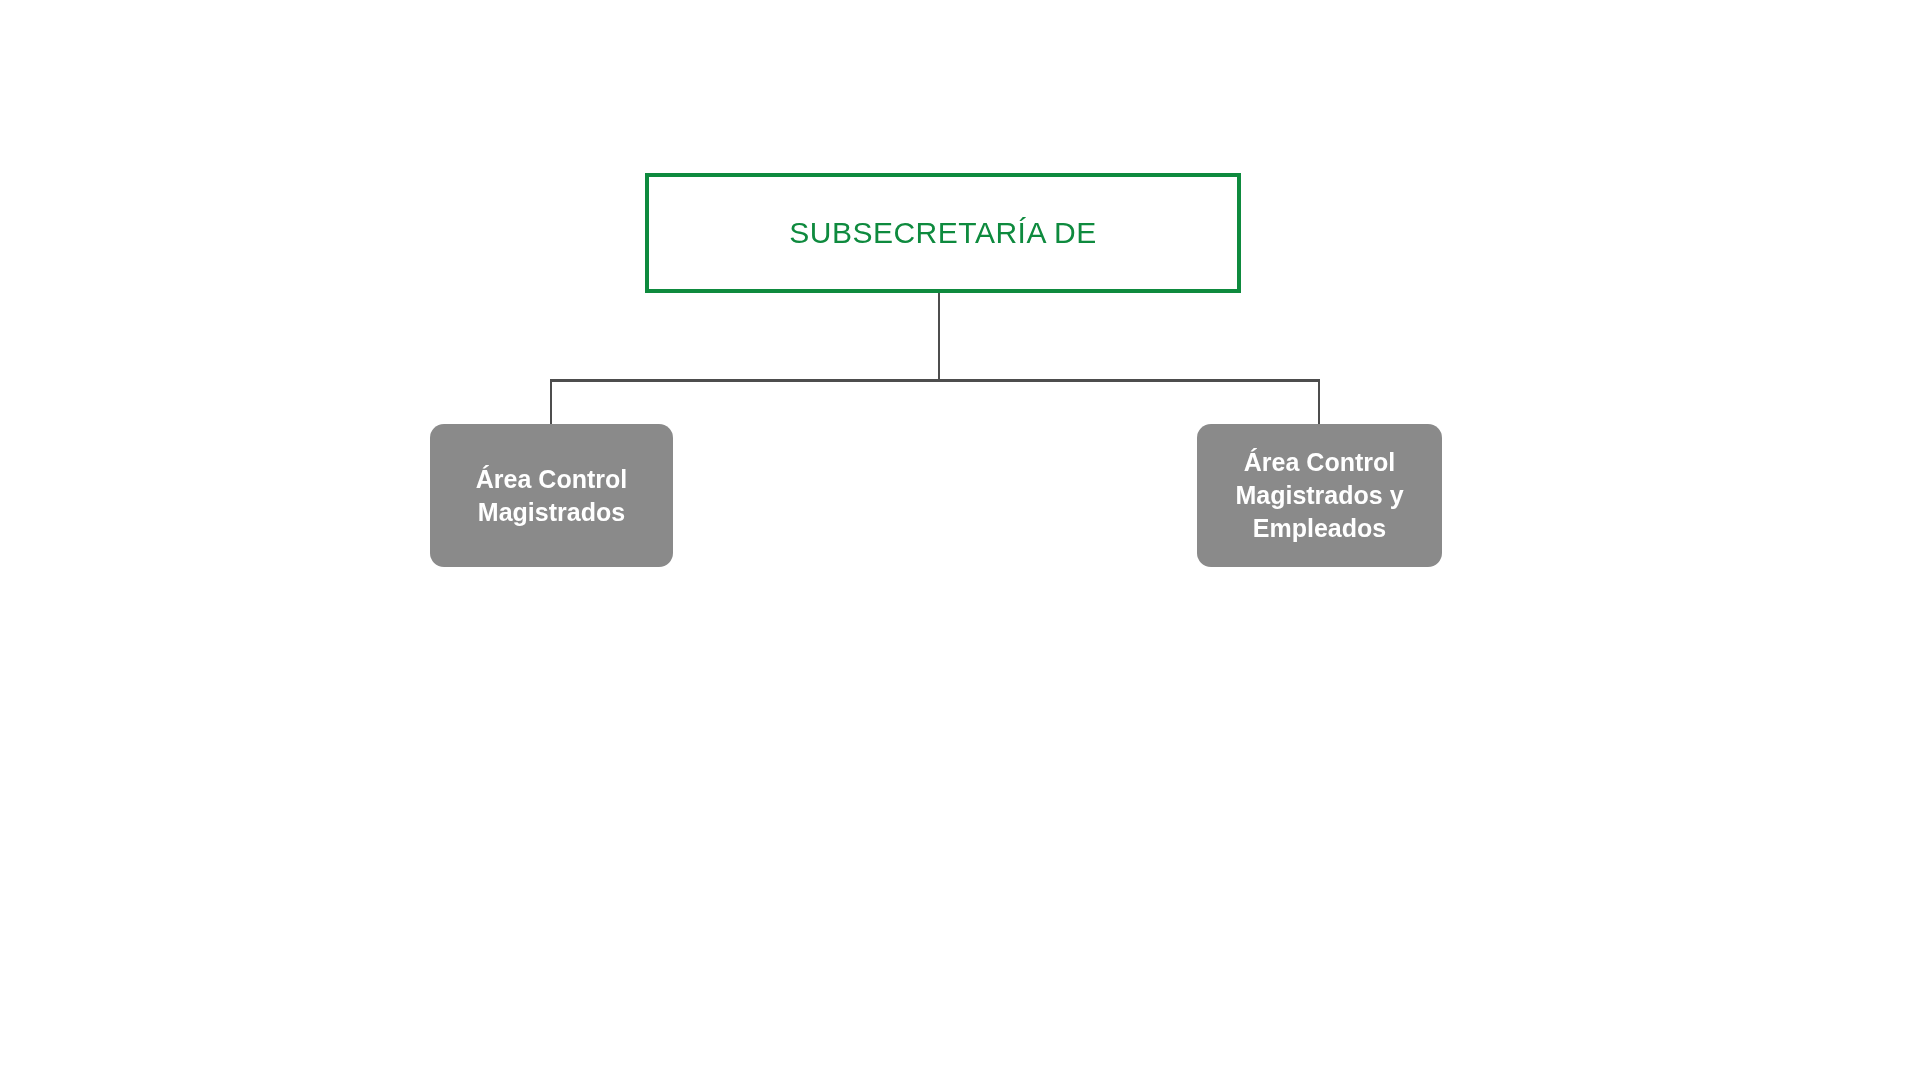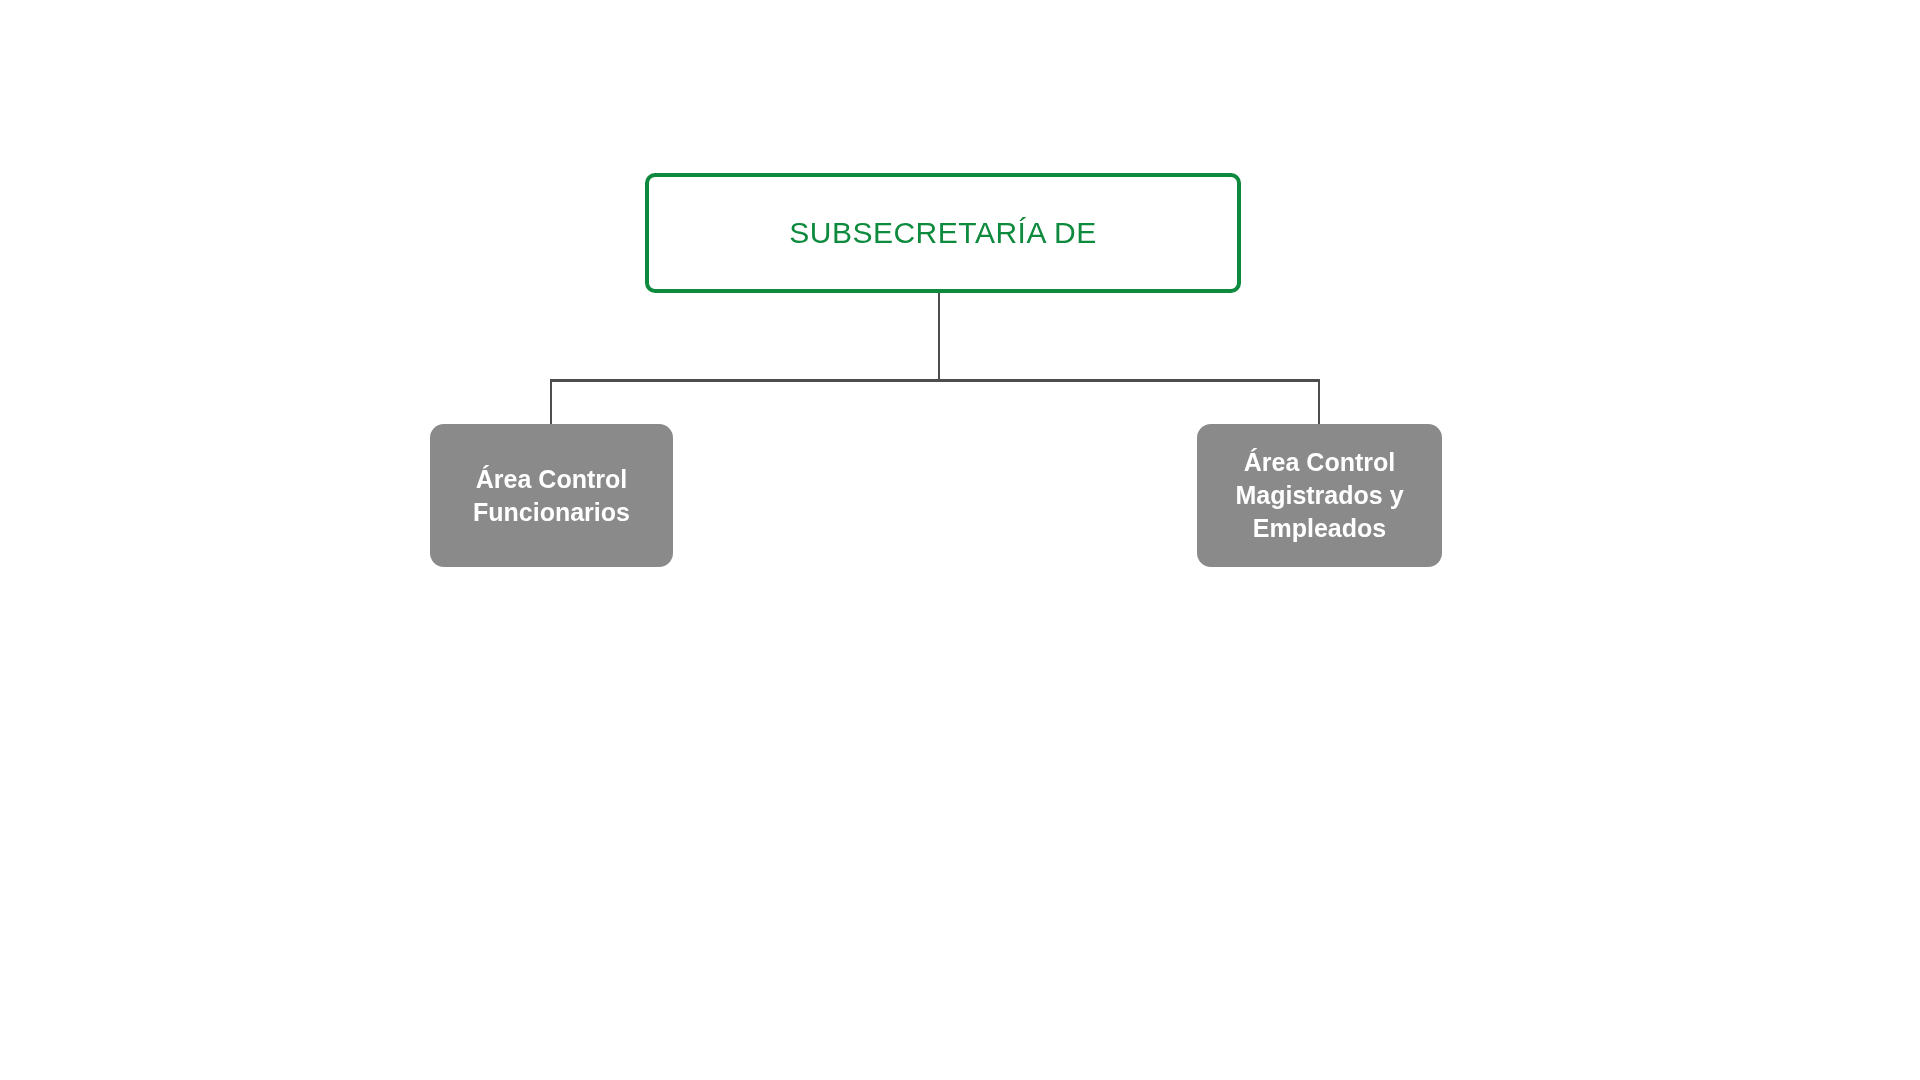--- a/index.html
+++ b/index.html
@@ -31,21 +31,21 @@
     justify-content: center;
     text-align: center;
   }
   .node-root {
     left: 645px;
     top: 173px;
     width: 596px;
     height: 120px;
     background: #ffffff;
     border: 4px solid var(--accent-green);
-    border-radius: 10px;
+    border-radius: 0;
   }
   .node-root .line {
     color: var(--accent-green);
     font-size: 30px;
     line-height: 40px;
     font-weight: 500;
     letter-spacing: 0.5px;
     white-space: nowrap;
   }
   .node-child {
@@ -89,21 +89,21 @@
   <div class="connector connector-horizontal"></div>
   <div class="connector connector-left-drop"></div>
   <div class="connector connector-right-drop"></div>
 
   <div class="node node-root">
     <div class="line">SUBSECRETARÍA DE</div>
   </div>
 
   <div class="node node-child node-child-left">
     <div class="line">Área Control</div>
-    <div class="line">Funcionarios</div>
+    <div class="line">Magistrados</div>
   </div>
 
   <div class="node node-child node-child-right">
     <div class="line">Área Control</div>
     <div class="line">Magistrados y</div>
     <div class="line">Empleados</div>
   </div>
 
 </div>
 

